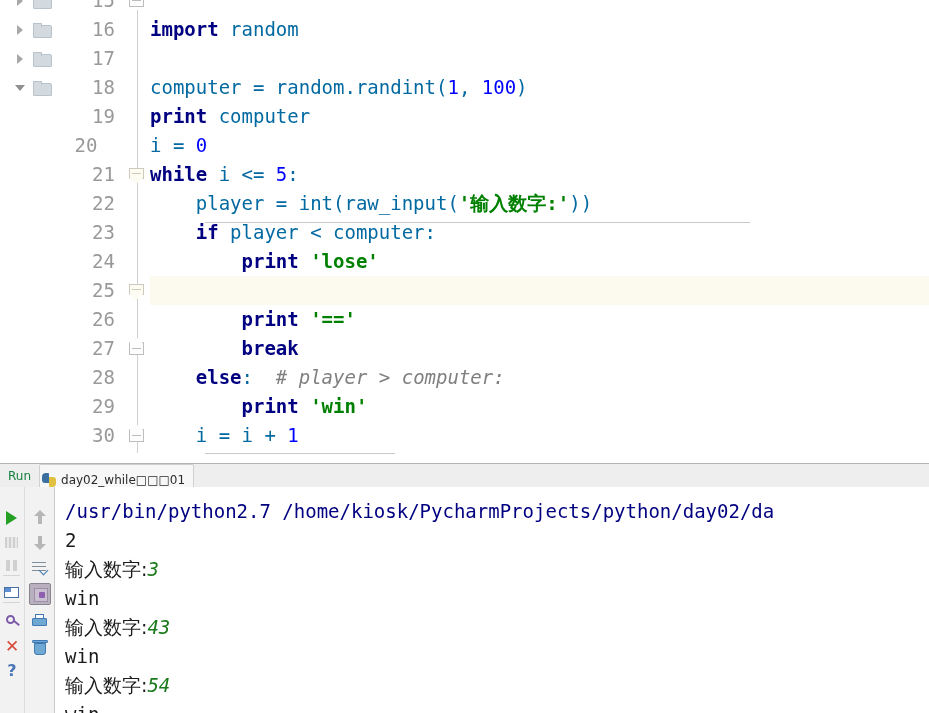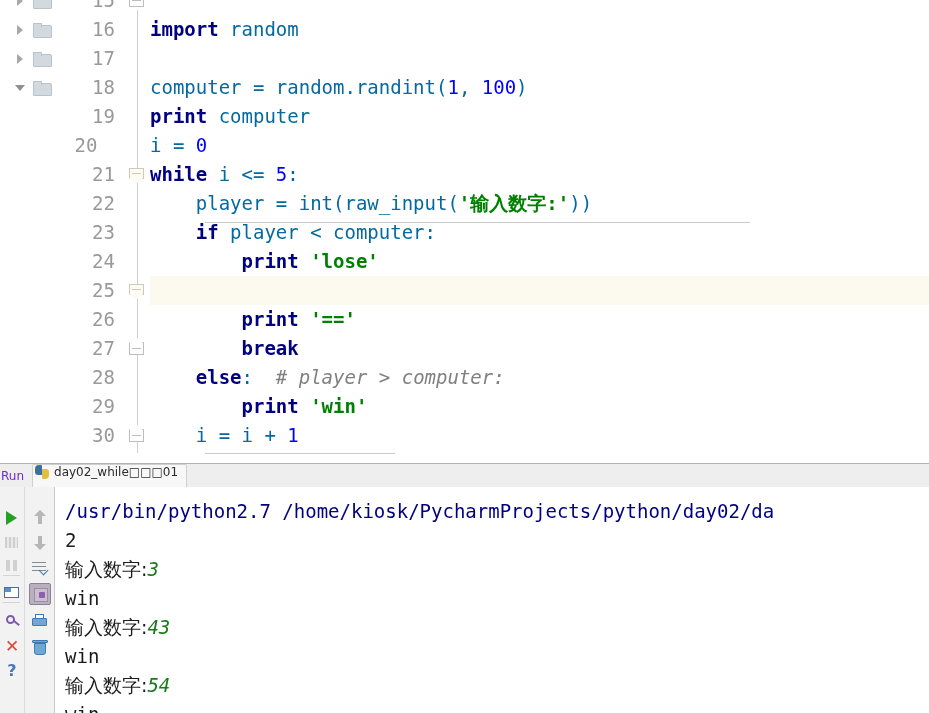--- a/index.html
+++ b/index.html
@@ -238,27 +238,27 @@
     left: 0; top: 0;
     width: 929px;
     height: 23px;
     background: #eeeeee;
     border-bottom: 1px solid #c0c0c0;
     display: flex;
     align-items: center;
   }
   #run-label {
     font-size: 12px;
-    color: #6d28d9;
+    color: #15803d;
     margin-left: 0px;
-    padding-left: 1px;
+    padding-left: 8px;
   }
   #run-tab {
     display: flex;
-    align-items: flex-start;
+    align-items: flex-end;
     height: 22px;
     margin-left: 8px;
     padding: 0 8px 0 2px;
     background: #f7f7f7;
     border: 1px solid #d0d0d0;
     border-bottom: none;
     border-radius: 2px 2px 0 0;
   }
   .py-icon {
     width: 14px; height: 14px;

